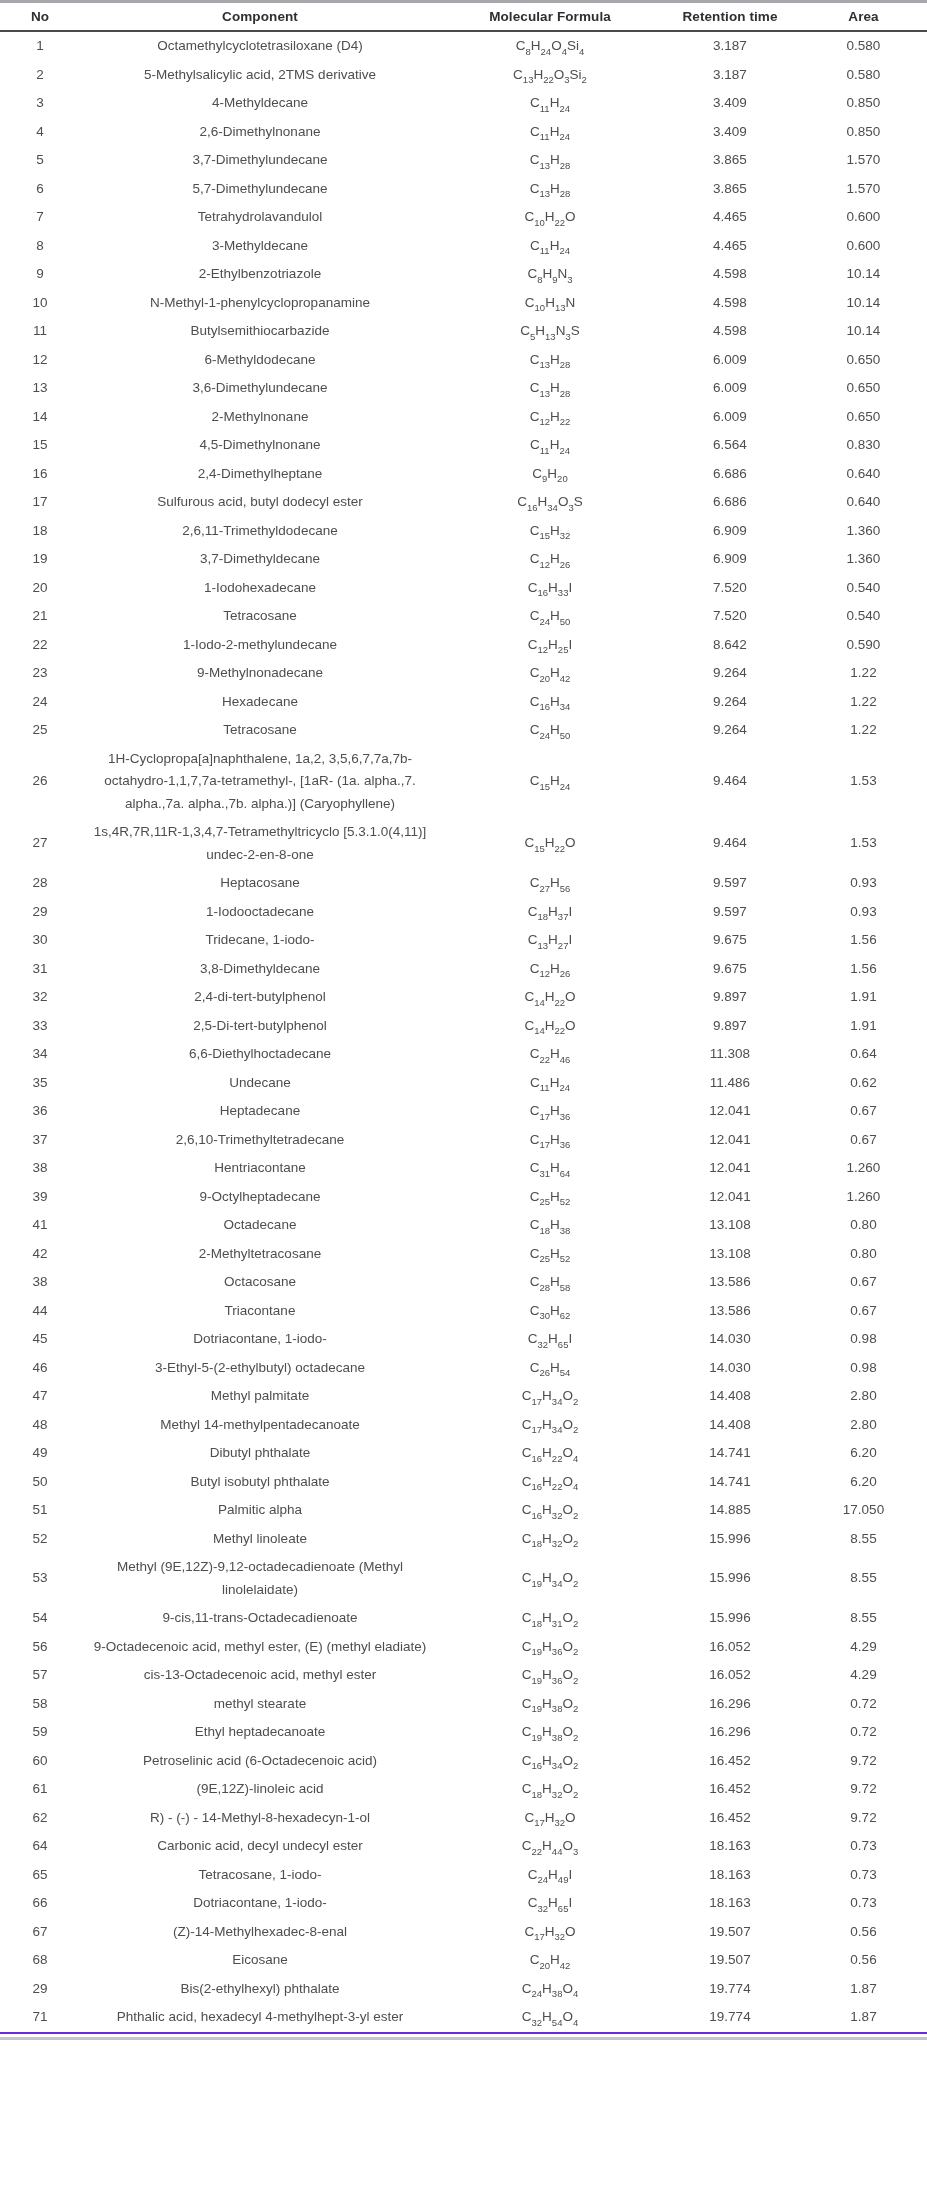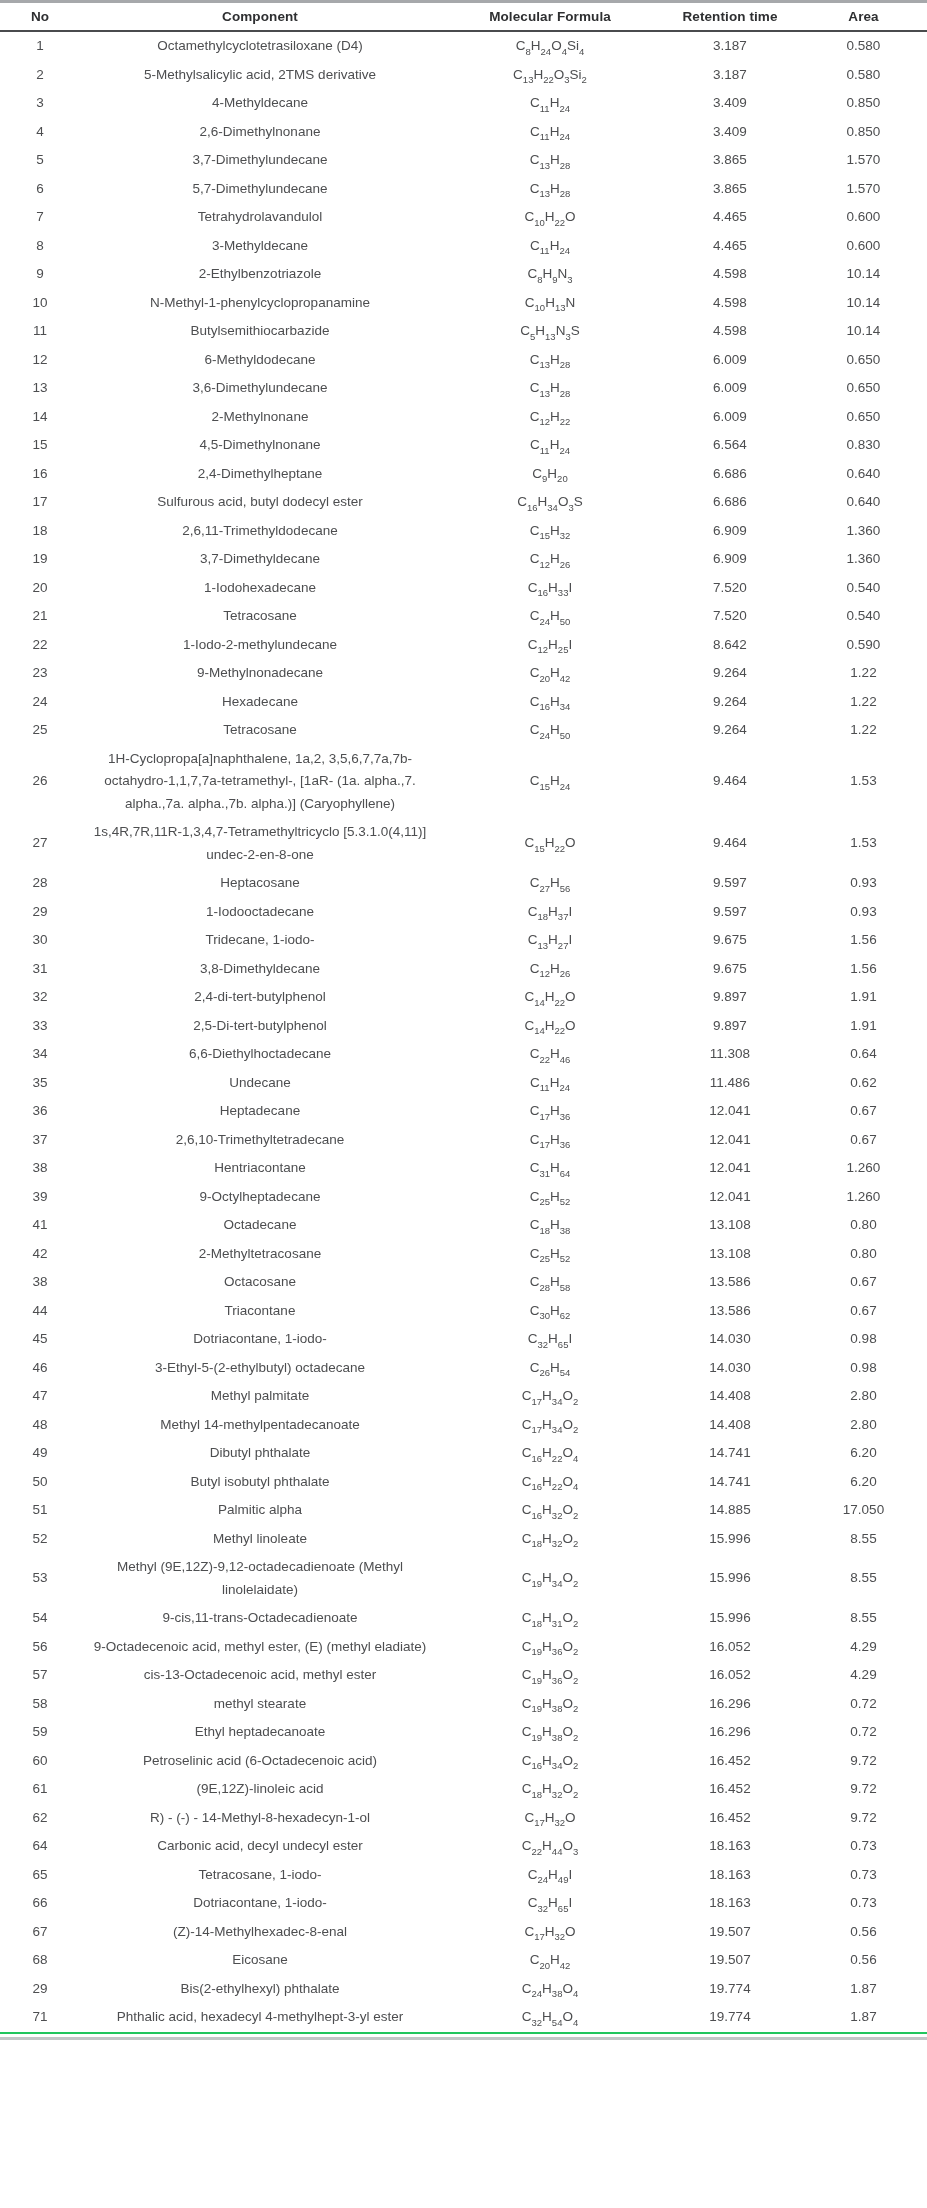--- a/index.html
+++ b/index.html
@@ -25,21 +25,21 @@
     text-align: center;
     letter-spacing: 0.1px;
   }
   td {
     font-size: 13.5px;
     text-align: center;
     vertical-align: middle;
     padding: 3px 2px;
     line-height: 22.5px;
   }
-  tbody tr:last-child { border-bottom: 2px solid #22c55e; }
+  tbody tr:last-child { border-bottom: 2px solid #6d28d9; }
   td sub {
     font-size: 9.5px;
     line-height: 0;
     position: relative;
     top: 1px;
   }
   .bottom-rule {
     width: 927px;
     height: 3px;
     background: #c3c5c7;

